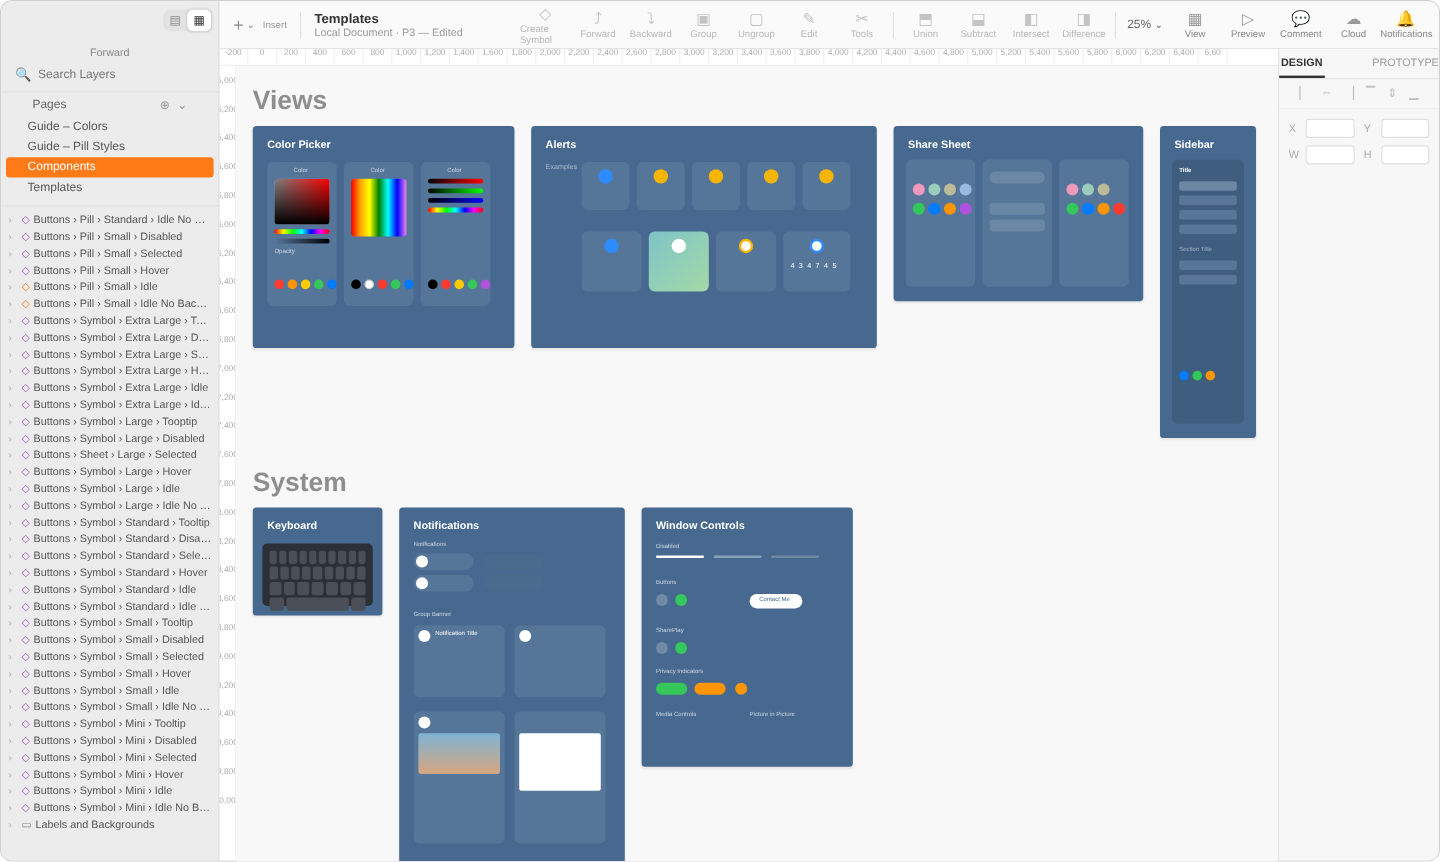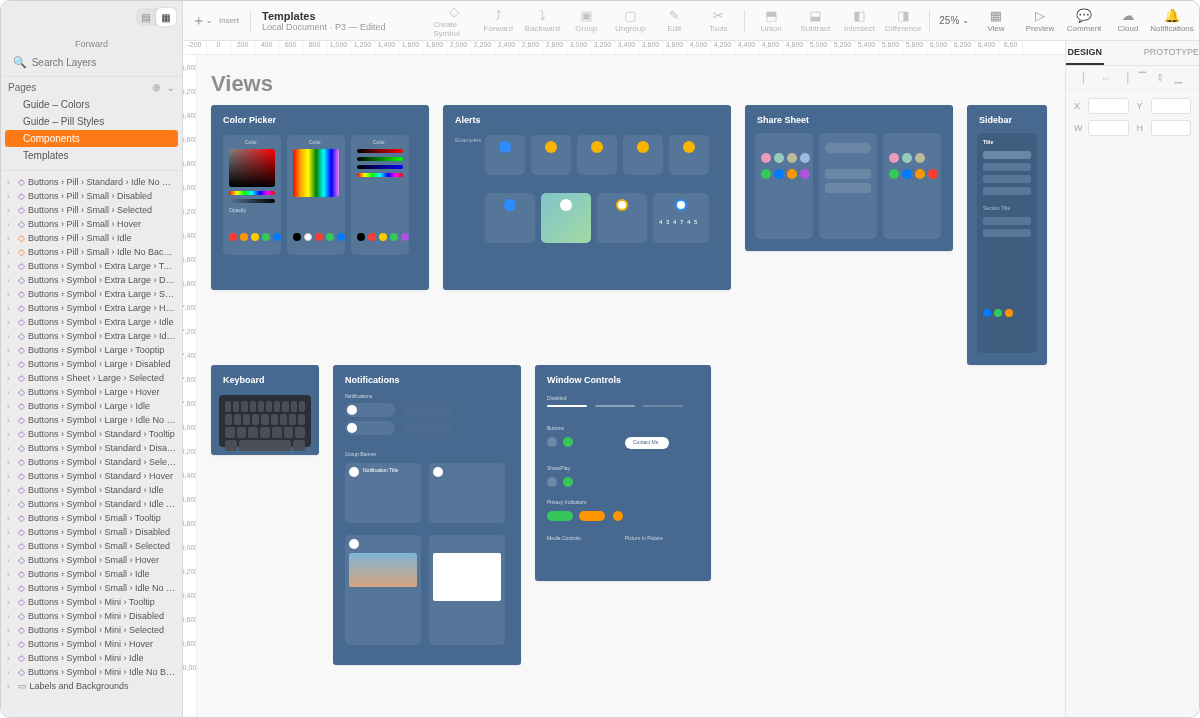--- a/index.html
+++ b/index.html
@@ -13,21 +13,21 @@
 
 .sidebar { position:absolute; top:0; left:0; bottom:0; width:182px; background:#ececec; border-right:1px solid #d9d9d9; display:flex; flex-direction:column; }
 .sb-top { height:40px; }
 .view-toggle { position:absolute; top:7px; left:135px; display:flex; background:#e2e2e2; border-radius:6px; }
 .view-toggle div { width:20px; height:18px; display:flex; align-items:center; justify-content:center; font-size:10px; color:#8a8a8a; }
 .view-toggle div.on { background:#fff; border-radius:5px; box-shadow:0 0 2px rgba(0,0,0,0.2); color:#333; }
 .canvas-lbl { text-align:center; font-size:9px; color:#888; margin-top:-2px; }
 .search { margin:4px 8px; display:flex; align-items:center; gap:5px; padding:3px 4px; border-radius:4px; }
 .search .ico { font-size:11px; color:#999; }
 .search input { border:none; background:transparent; font-size:10px; outline:none; flex:1; color:#666; }
-.pages-hdr, .pages-hdr2 { display:flex; padding:5px 7px 3px; font-size:10px; color:#666; justify-content:space-between; border-top:1px solid #e0e0e0; }
+.pages-hdr, .pages-hdr2 { display:flex; padding:5px 26px 3px; font-size:10px; color:#666; justify-content:space-between; border-top:1px solid #e0e0e0; }
 .pages-hdr .acts { display:flex; gap:6px; color:#999; }
 .page-list { padding:0 0 6px; }
 .page-item { padding:3px 10px 3px 18px; font-size:10px; color:#555; cursor:pointer; border-radius:3px; margin:0 4px; }
 .page-item.active { background:#fd7a17; color:#fff; }
 .layers { flex:1; overflow:auto; border-top:1px solid #e0e0e0; padding-top:4px; }
 .layer-row { display:flex; align-items:center; gap:3px; padding:2px 6px; font-size:9px; color:#555; white-space:nowrap; overflow:hidden; cursor:pointer; }
 .layer-row .arr { width:8px; color:#aaa; font-size:8px; }
 .layer-row .sym { font-size:9px; }
 .sym-purple { color:#a25ac5; }
 .sym-orange { color:#fd7a17; }
@@ -591,20 +591,21 @@
         <div style="position:absolute;top:96px;left:6px;right:6px;height:8px;background:#587697;border-radius:2px;"></div>
         <div style="position:absolute;top:176px;left:6px;display:flex;gap:3px;">
             <span class="swatch" style="background:#007aff;"></span>
             <span class="swatch" style="background:#34c759;"></span>
             <span class="swatch" style="background:#ff9500;"></span>
           </div>
       </div>
     </div>
   </div>
 
+  <div class="section-title" style="margin-top:24px;">System</div>
   <div class="art-row" style="margin-bottom:20px;">
 
     <div class="artboard" style="width:108px;height:90px;">
       <div class="ab-label">Keyboard</div>
       <div style="position:absolute;top:30px;left:8px;right:8px;bottom:8px;background:#2b2f36;border-radius:4px;padding-top:6px;">
         <div class="keyrow">
             <span class="key"></span>
             <span class="key"></span>
             <span class="key"></span>
             <span class="key"></span>

